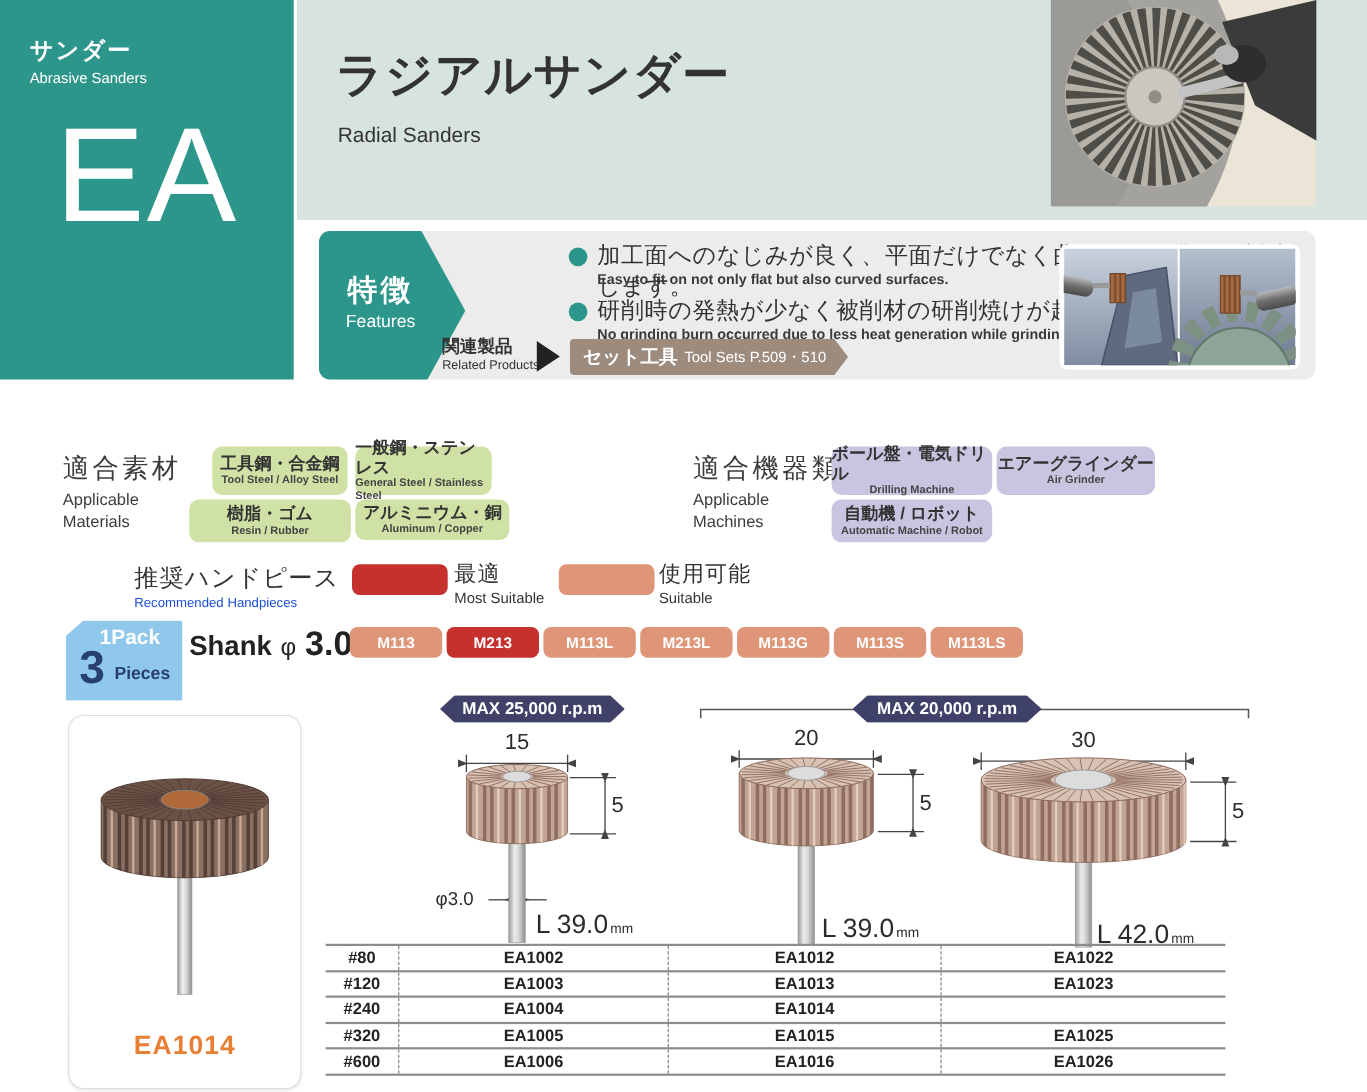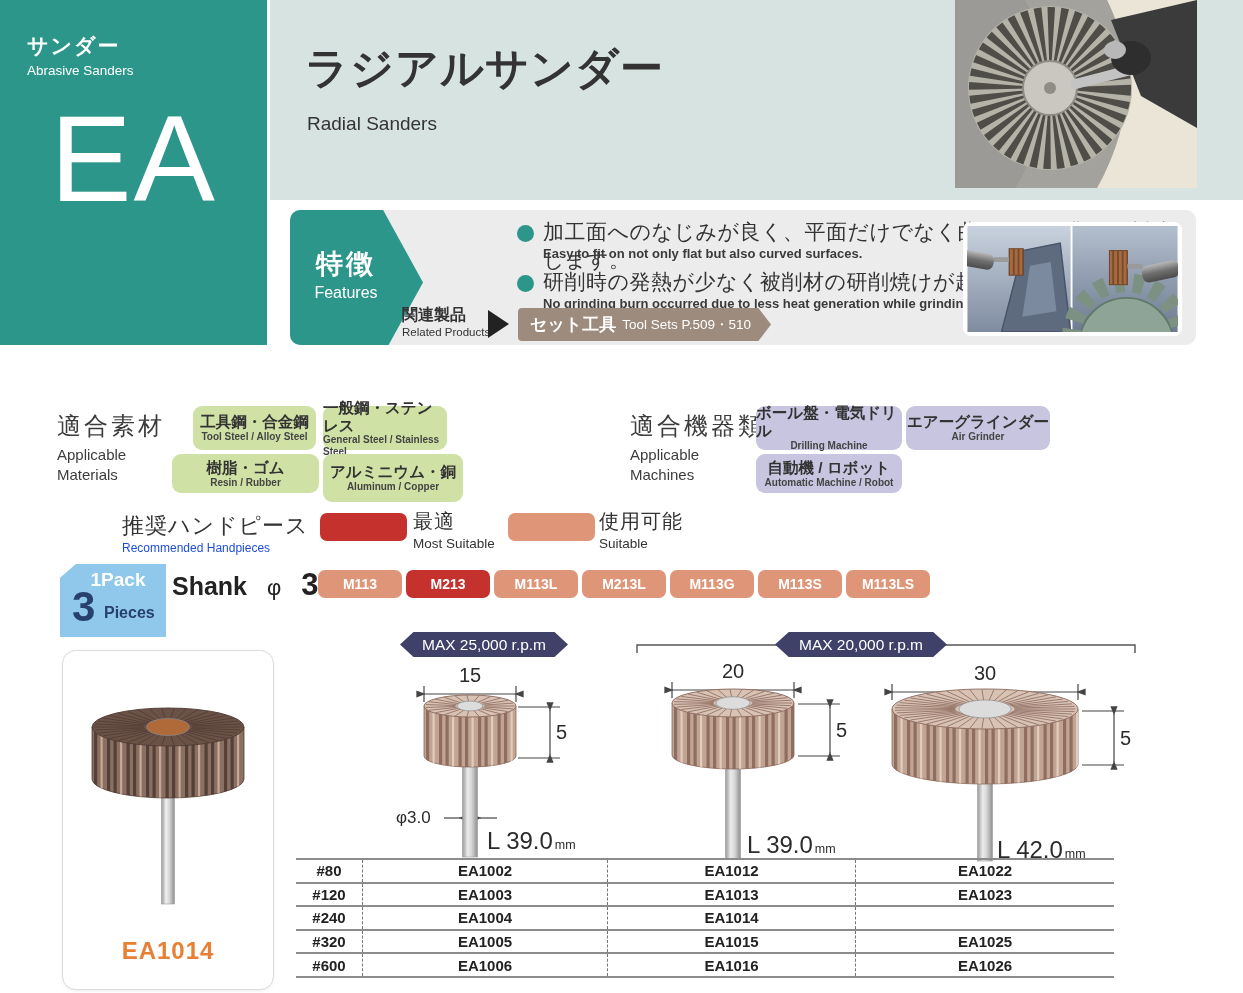--- a/index.html
+++ b/index.html
@@ -44,29 +44,29 @@
   .hp-jp{font-size:22px;font-weight:500;color:#333;letter-spacing:1px;}
   .hp-en{font-size:12px;color:#1d4ed8;}
   .swatch{width:87px;height:28px;border-radius:7px;}
   .leg-jp{font-size:20px;font-weight:500;color:#333;letter-spacing:1px;}
   .leg-en{font-size:13.5px;color:#333;}
   .pack{left:60px;top:564px;width:106px;height:73px;background:#8fc8ea;
         clip-path:polygon(15% 0,100% 0,100% 100%,0 100%,0 19%);}
   .pack-1{left:0;top:5px;width:100%;text-align:center;padding-left:10px;box-sizing:border-box;font-size:19px;font-weight:bold;color:#fff;}
   .pack-n{left:12px;top:22px;font-size:42px;font-weight:bold;color:#27406e;line-height:1;}
   .pack-u{left:44px;top:40px;font-size:16px;font-weight:bold;color:#27406e;}
-  .shank{left:172px;top:567px;display:flex;align-items:baseline;gap:20px;}
+  .shank{left:172px;top:567px;display:flex;align-items:baseline;gap:8px;}
   .shank .w1{font-size:25px;font-weight:bold;color:#222;}
   .shank .w2{font-size:22px;color:#222;}
   .shank .w3{font-size:31px;font-weight:bold;color:#222;}
   .chip{top:570px;width:84px;height:28px;border-radius:7px;background:#df9678;color:#fff;
         font-size:14px;font-weight:bold;display:flex;align-items:center;justify-content:center;}
   .chip.most{background:#c5322e;}
   
-  .banner{height:25px;background:#3f4169;color:#fff;font-size:15.5px;font-weight:normal;
+  .banner{height:25px;background:#3f4169;color:#fff;font-size:15.5px;font-weight:bold;
           display:flex;align-items:center;justify-content:center;
           clip-path:polygon(8% 0,92% 0,100% 50%,92% 100%,8% 100%,0 50%);}
   .dim{font-size:20px;color:#2b2b2b;}
   .llabel{display:flex;align-items:baseline;gap:2px;color:#2b2b2b;}
   .llabel .v{font-size:24px;}
   .llabel .u{font-size:12.5px;}
   .phi{font-size:17px;color:#2b2b2b;}
   
   .pcard{left:62px;top:650px;width:210px;height:338px;background:#fff;border:1.5px solid #ddd;
          border-radius:14px;box-shadow:0 1px 3px rgba(0,0,0,0.08);}
@@ -420,21 +420,21 @@
     <span class="box-en">Tool Steel / Alloy Steel</span>
   </div>
   <div class="abs mat-box" style="left:323px;top:406px;width:124px;height:44px;">
     <span class="box-jp">一般鋼・ステンレス</span>
     <span class="box-en">General Steel / Stainless Steel</span>
   </div>
   <div class="abs mat-box" style="left:172px;top:454px;width:147px;height:39px;">
     <span class="box-jp">樹脂・ゴム</span>
     <span class="box-en">Resin / Rubber</span>
   </div>
-  <div class="abs mat-box" style="left:323px;top:454px;width:140px;height:48px;">
+  <div class="abs mat-box" style="left:323px;top:454px;width:140px;height:37px;">
     <span class="box-jp">アルミニウム・銅</span>
     <span class="box-en">Aluminum / Copper</span>
   </div>
 
   <div class="abs sec-jp" style="left:630px;top:410px;">適合機器類</div>
   <div class="abs sec-en" style="left:630px;top:446px;">Applicable</div>
   <div class="abs sec-en" style="left:630px;top:466px;">Machines</div>
   <div class="abs mac-box" style="left:756px;top:406px;width:146px;height:44px;">
     <span class="box-jp">ボール盤・電気ドリル</span>
     <span class="box-en">Drilling Machine</span>

